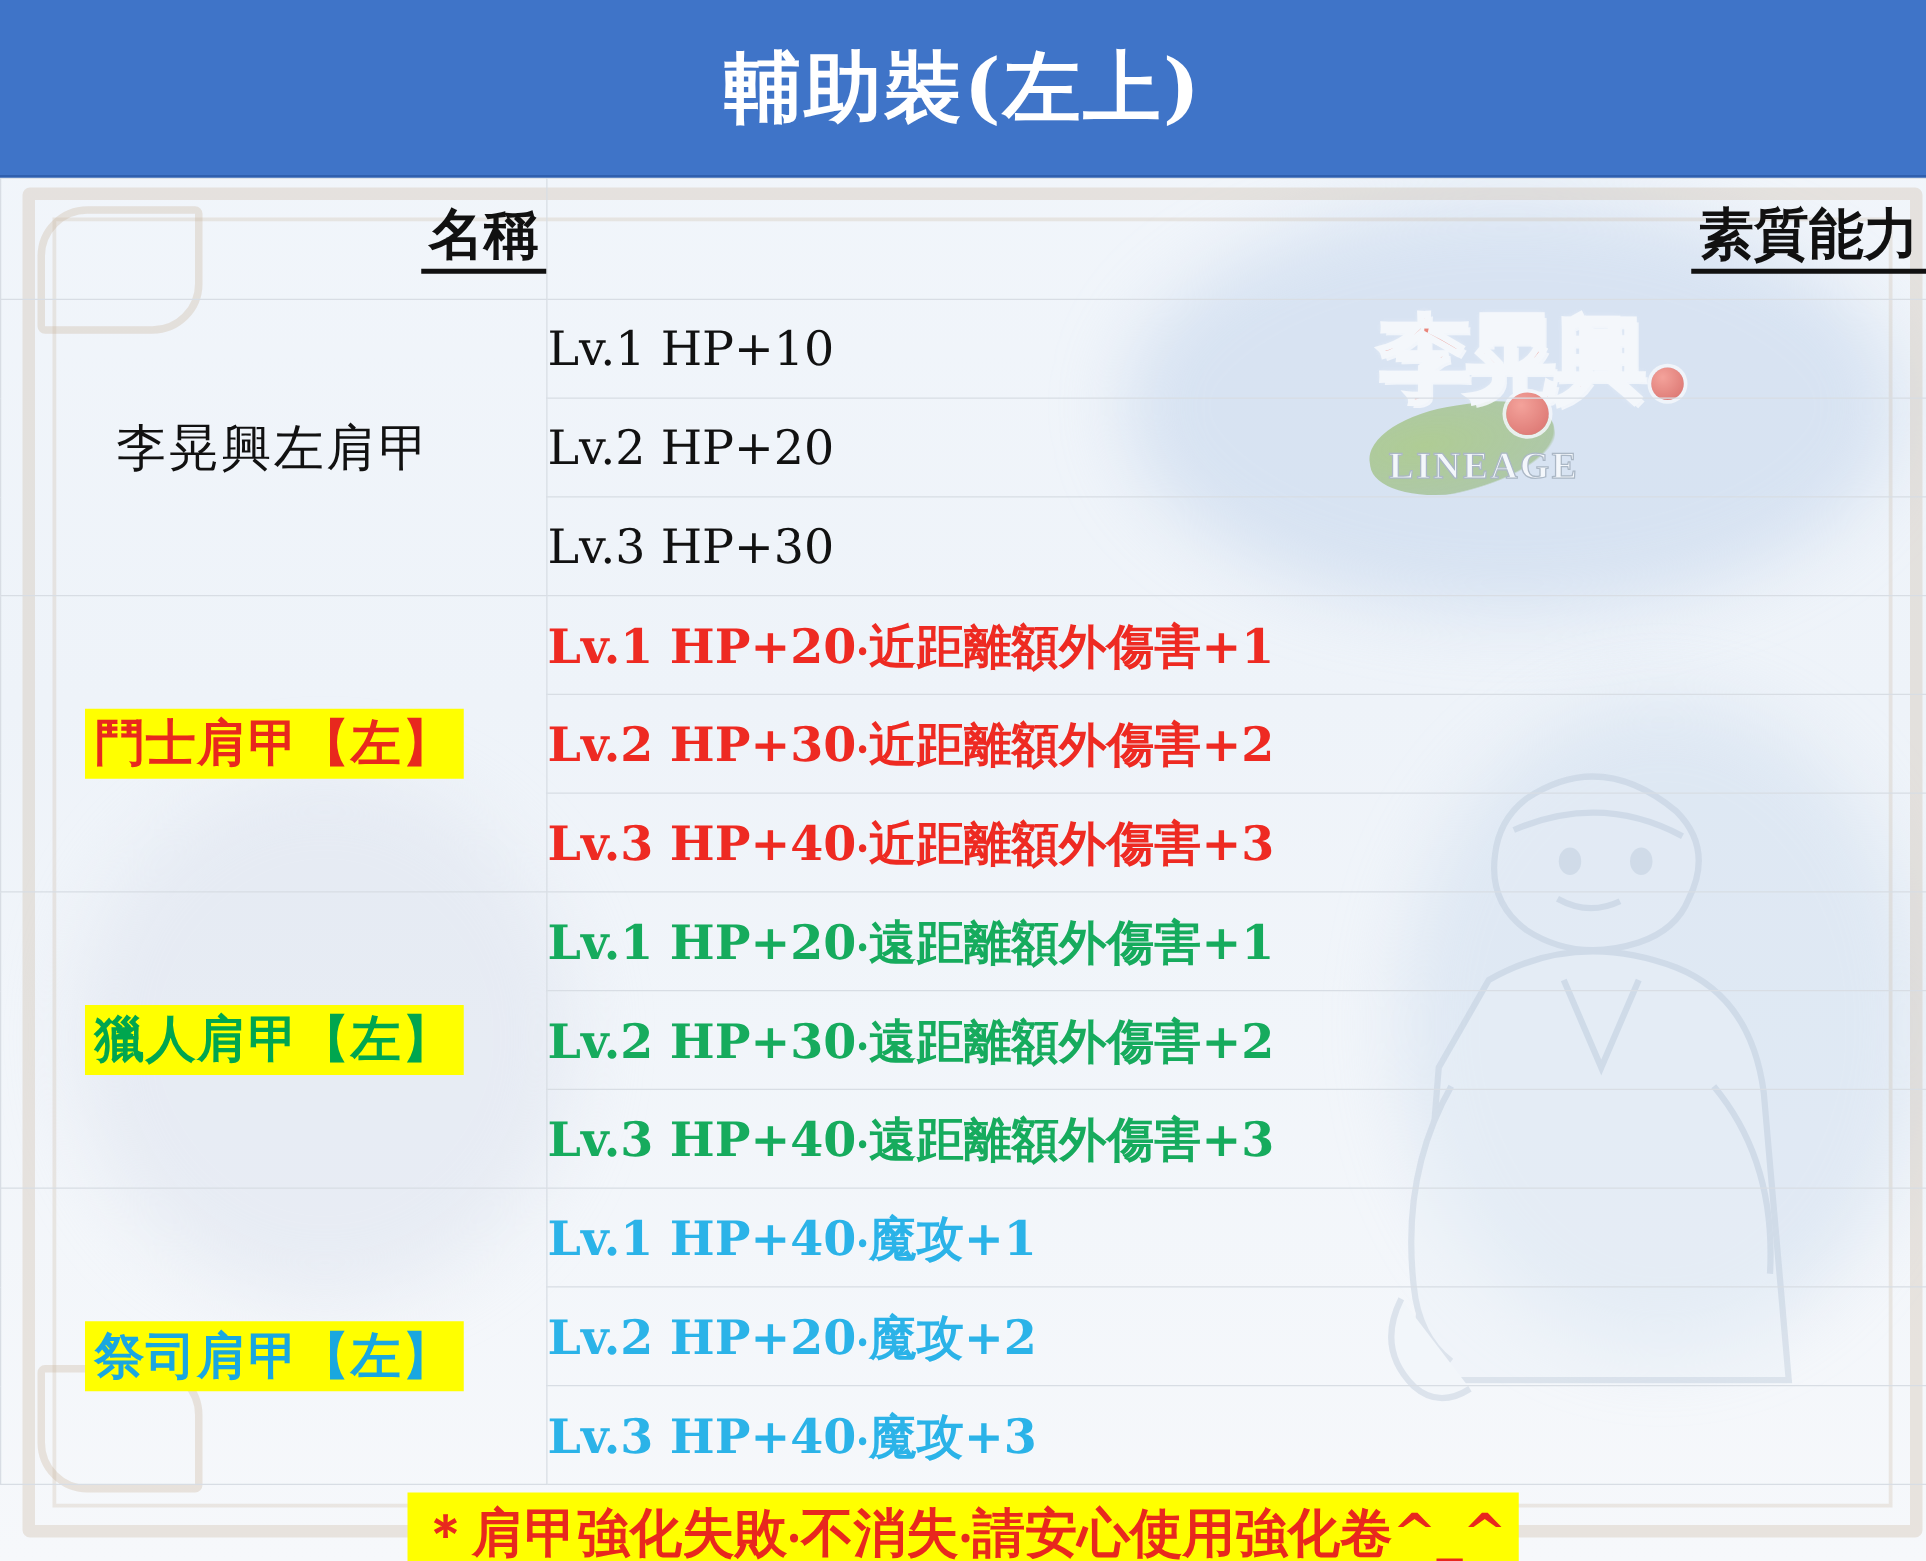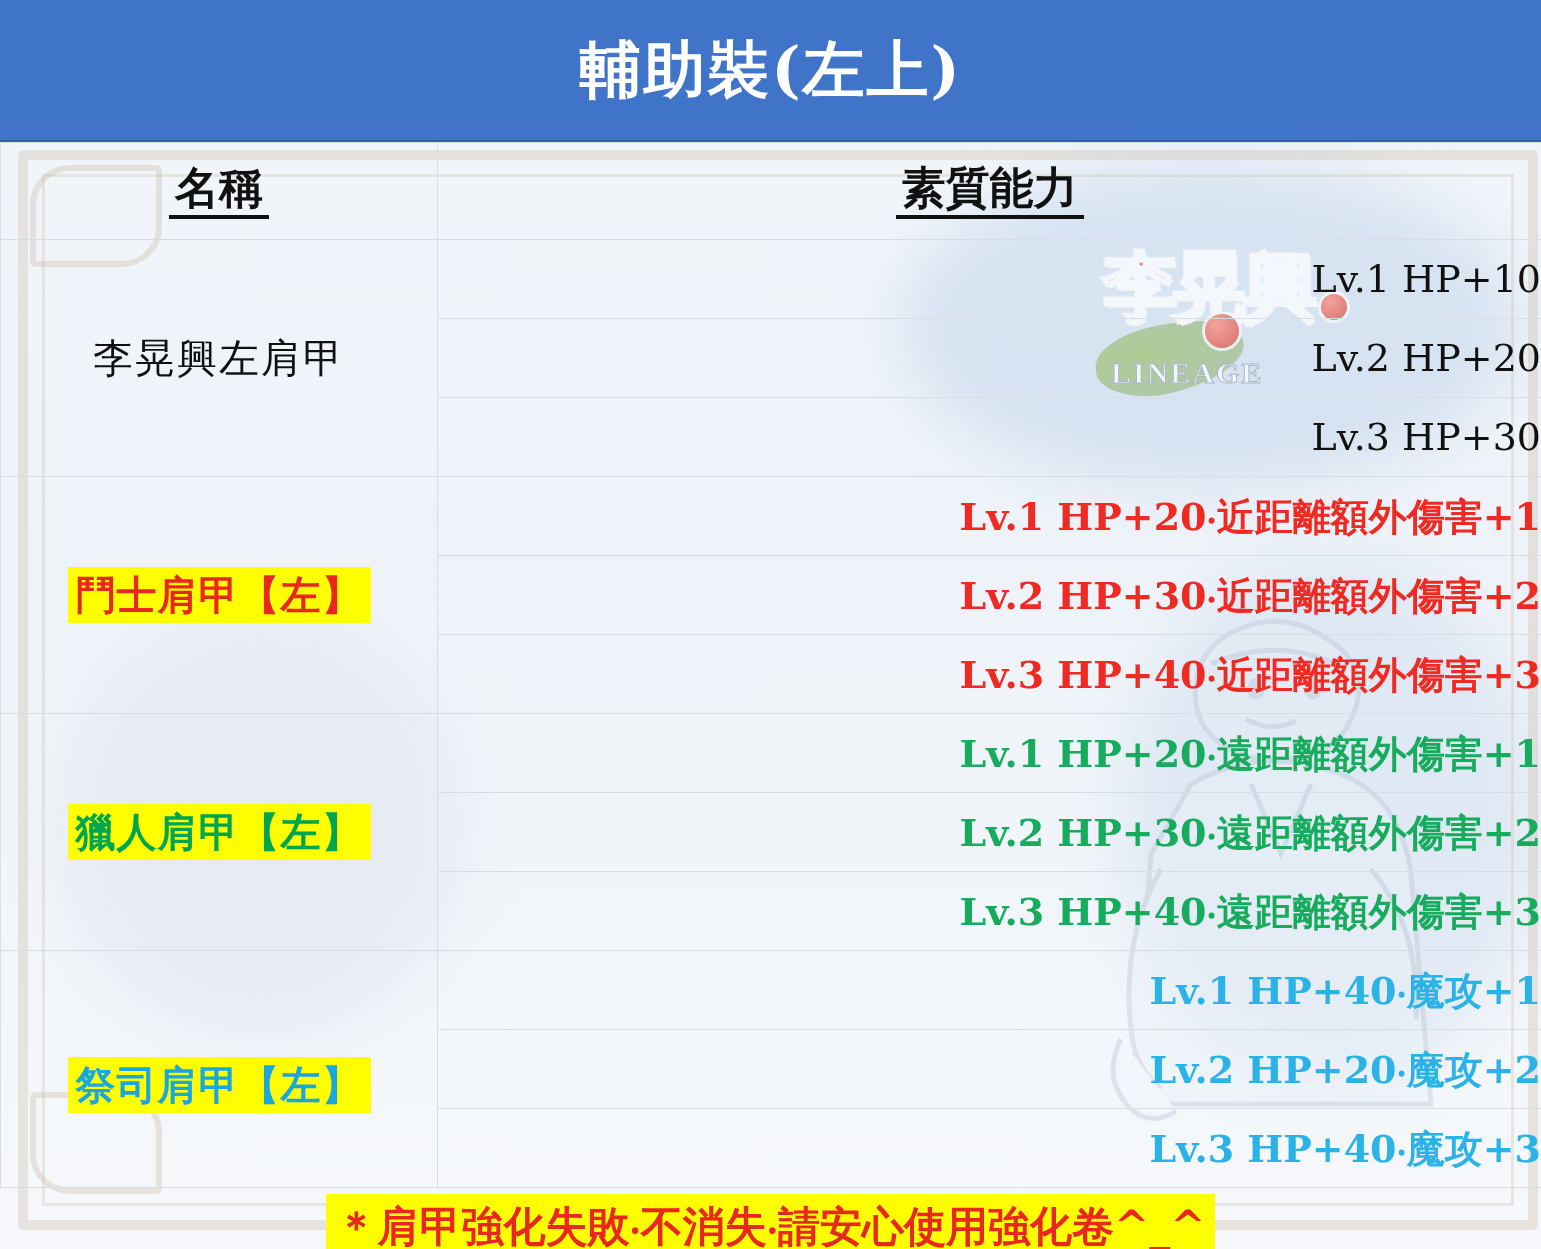--- a/index.html
+++ b/index.html
@@ -161,21 +161,21 @@
   table.grid td, table.grid th {
     border: 1px solid #d8dde4;
     padding: 0;
     background: transparent;
   }
   .col-name { width: 437px; }
   .col-stat { width: 1104px; }
 
   .hdr-cell {
     height: 96px;
-    text-align: center;
+    text-align: right;
     vertical-align: middle;
   }
   .hdr-label {
     display: inline-block;
     font-family: "DejaVu Serif", serif;
     font-weight: bold;
     font-size: 44px;
     color: #111111;
     border-bottom: 4px solid #111111;
     padding: 0 6px 2px 6px;
@@ -201,21 +201,21 @@
     background: #ffff00;
     padding: 4px 8px;
     line-height: 1.2;
   }
   .name-hl.red { color: #e8281e; text-align: center; }
   .name-hl.green { color: #00a64f; }
   .name-hl.blue { color: #19a7e0; margin-top: 32px; }
 
   .stat-cell {
     height: 78px;
-    text-align: right;
+    text-align: left;
     vertical-align: middle;
     font-family: "DejaVu Serif", serif;
     font-size: 38px;
     color: #111111;
     white-space: nowrap;
   }
   .stat-cell.red { color: #ee2a22; font-weight: bold; }
   .stat-cell.green { color: #16ab5d; font-weight: bold; }
   .stat-cell.blue { color: #2bb3e8; font-weight: bold; }
 

